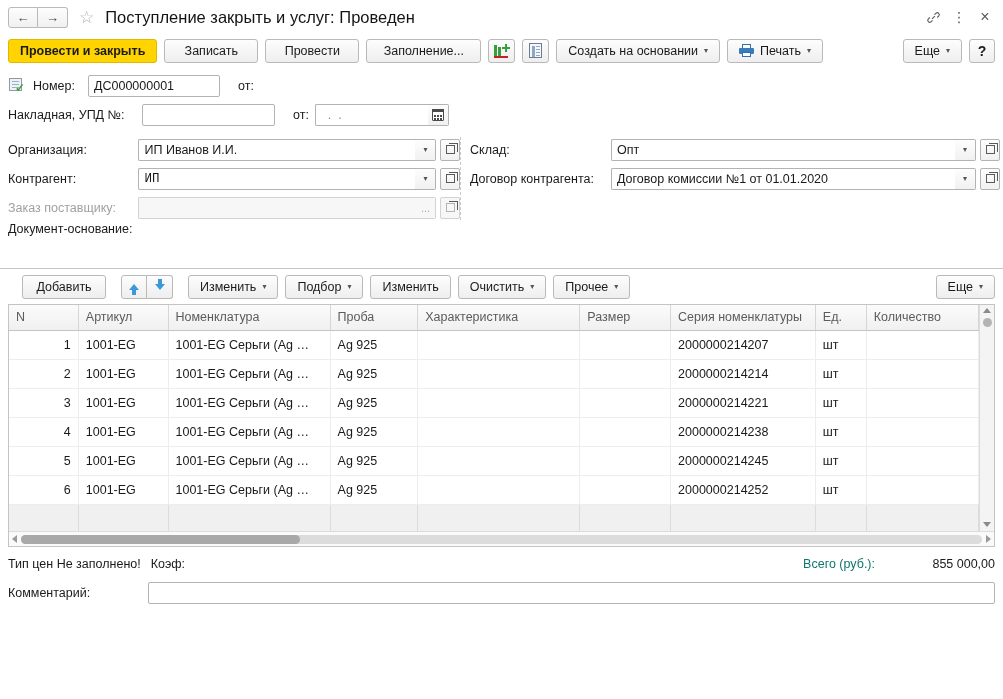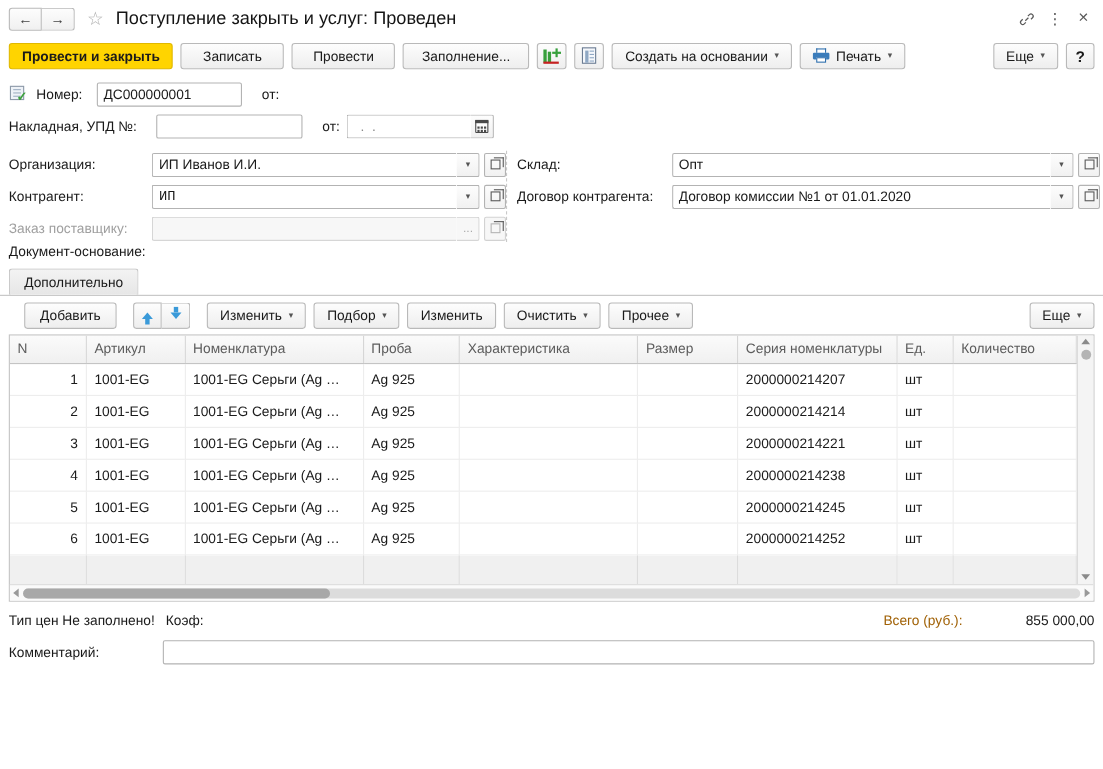--- a/index.html
+++ b/index.html
@@ -434,21 +434,21 @@
     background: #a8a8a8;
     border-radius: 5px;
   }
 
   
   .footer { padding: 0 8px; }
   .frow2 {
     display: flex; align-items: center;
     height: 27px;
   }
-  .totlabel { color: #a16207; font-size: 12.5px; }
+  .totlabel { color: #0f766e; font-size: 12.5px; }
   .totval {
     width: 120px; text-align: right;
     font-size: 12.5px; color: #1a1a1a;
   }
   .toggle {
     width: 36px; height: 18px;
     border-radius: 9px;
     background: #d3d3d3;
     position: relative;
     cursor: pointer;
@@ -651,21 +651,20 @@
 
     </div>
   </div>
 
   <div style="height:16px;display:flex;align-items:flex-start">
     <span class="lbl">Документ-основание:</span>
   </div>
 </div>
 
 <div class="tabs">
-  <div class="tab">Дополнительно</div>
 </div>
 
 <div class="ttoolbar">
   <div class="btn" style="min-width:84px">Добавить</div>
   <div class="arrowbtns" style="margin-left:8px">
     <div class="abtn">
         <span class="arrow-up"></span>
       </div>
     <div class="abtn">
         <span class="arrow-dn"></span>

